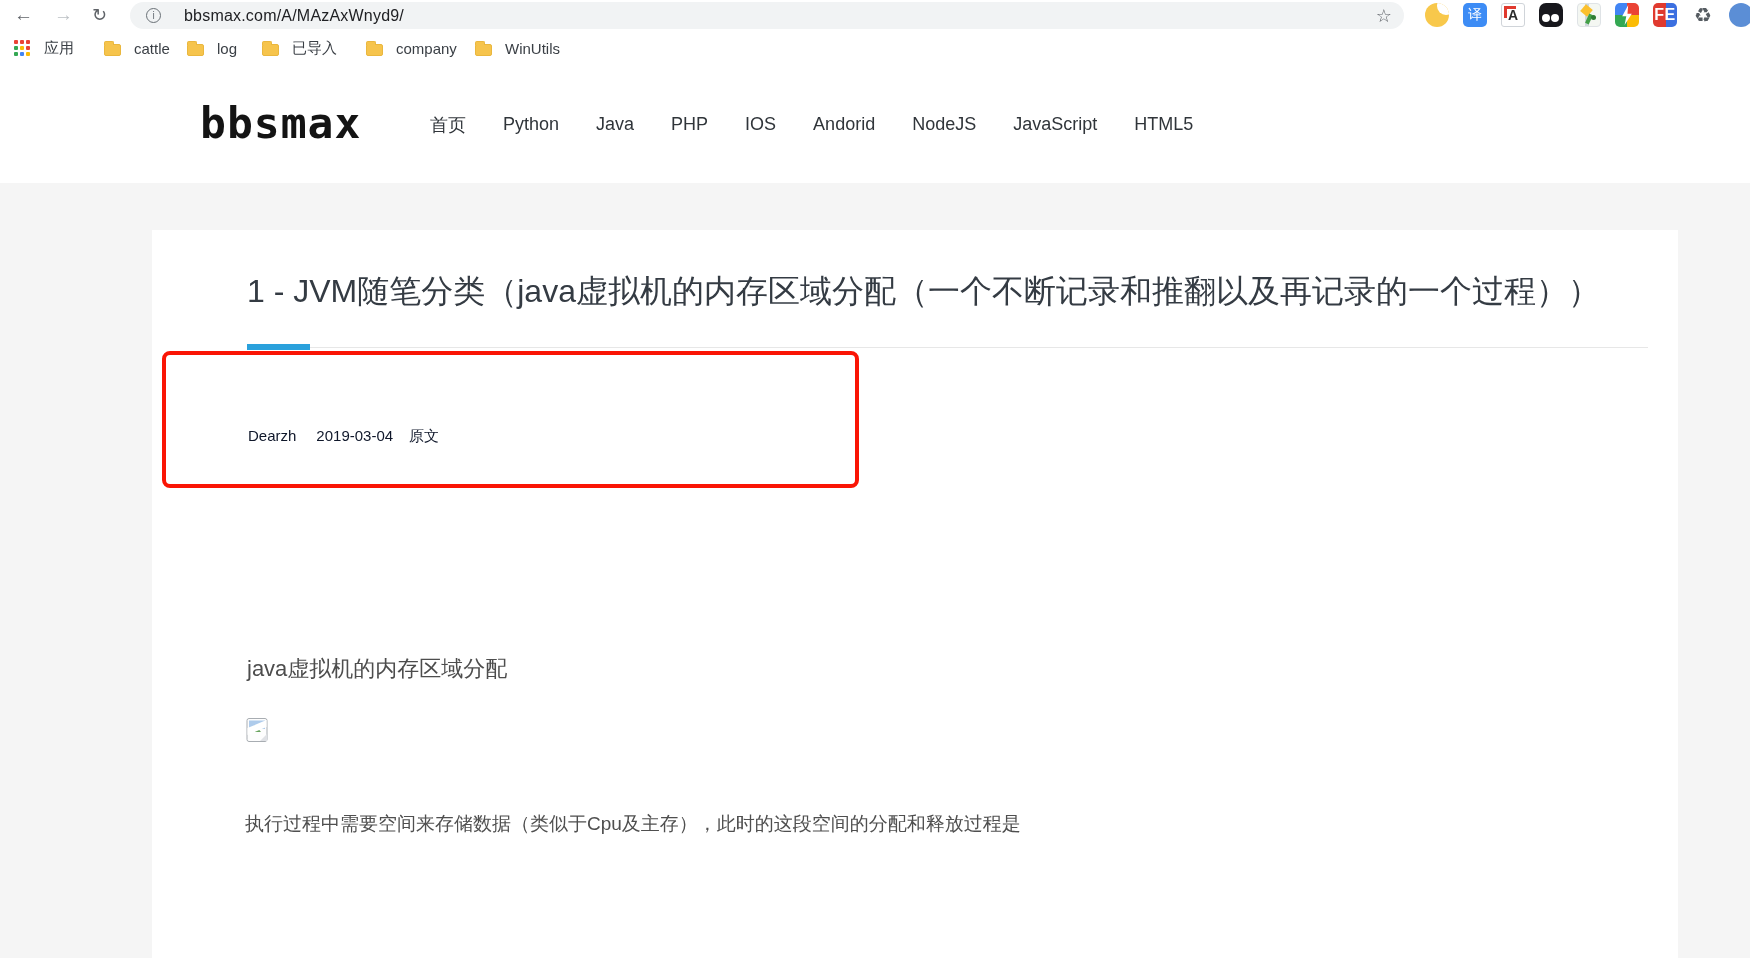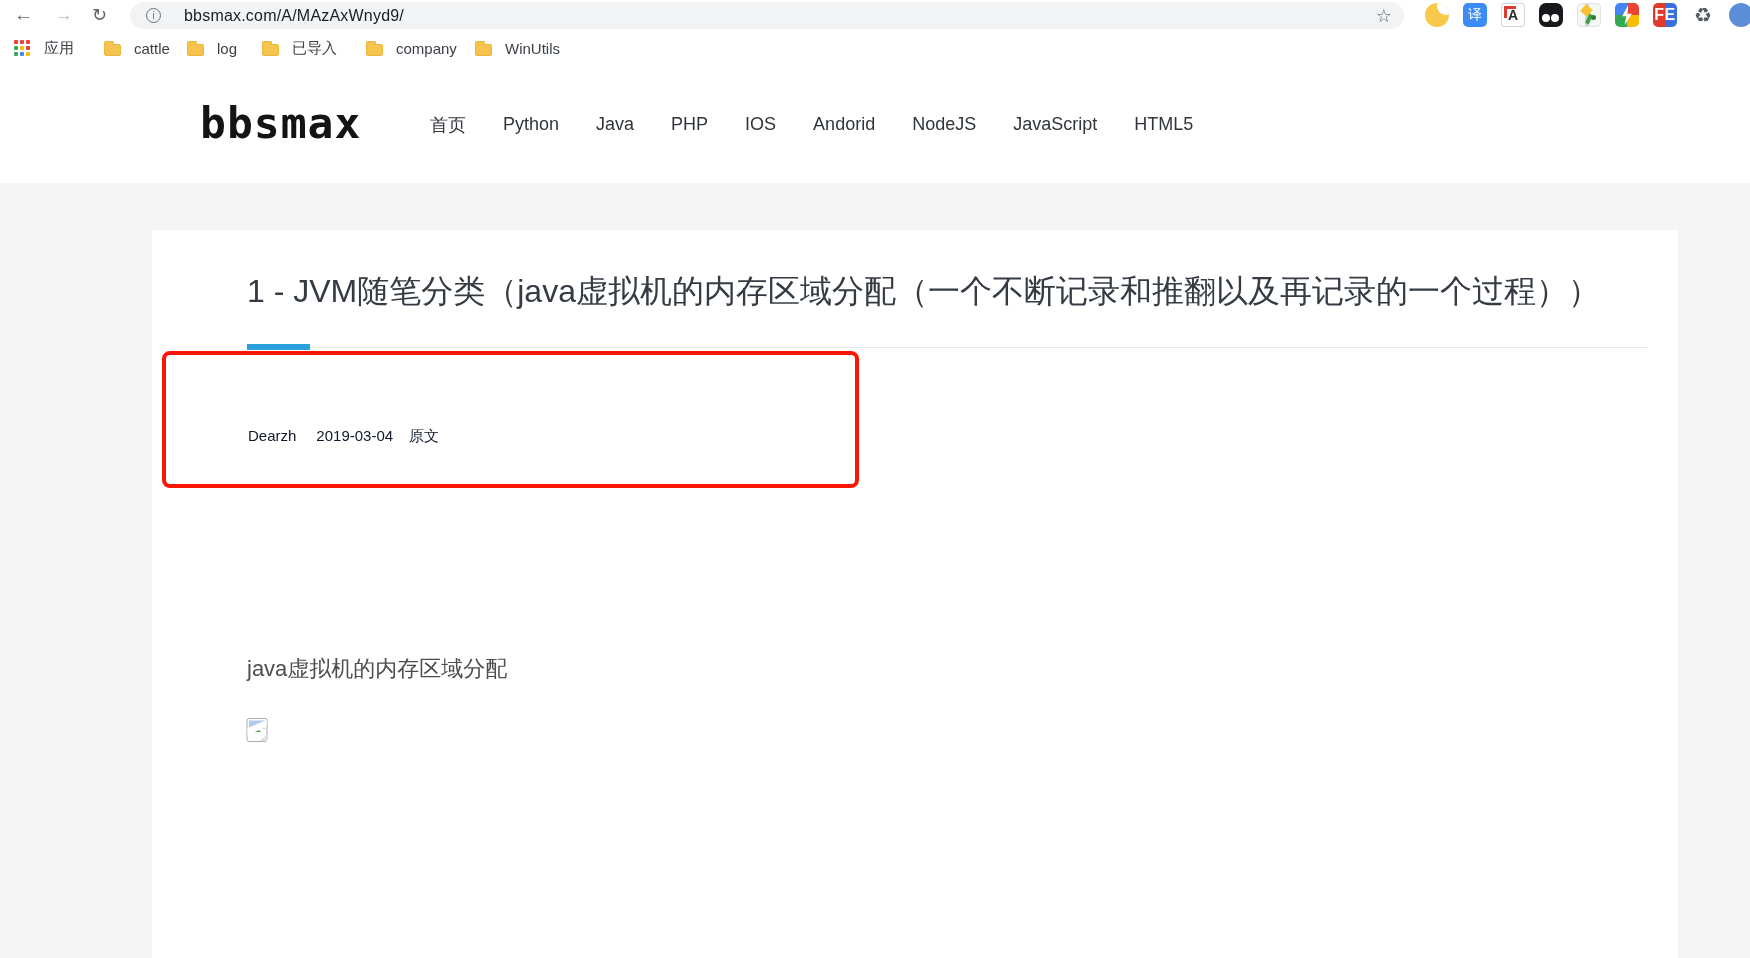--- a/index.html
+++ b/index.html
@@ -207,16 +207,17 @@
     </div>
     <h2 id="section-heading">java虚拟机的内存区域分配</h2>
     <svg id="broken-img" viewBox="0 0 24 24">
       <rect x="2" y="0.5" width="20" height="23" rx="2" fill="#fdfdfd" stroke="#a8adb2"></rect>
       <rect x="4" y="2.5" width="16" height="8.5" fill="#aecbeb"></rect>
       <polygon points="4,14 10,7 16,14" fill="#67a35c"></polygon>
       <polygon points="2.5,10 21.5,2 21.5,9 2.5,17" fill="#ffffff"></polygon>
       <polygon points="15,23 22,16 22,23" fill="#dfe1e5"></polygon>
     </svg>
     <div id="body-paragraph">
+      <div class="body-line">执行过程中需要空间来存储数据（类似于Cpu及主存），此时的这段空间的分配和释放过程是</div>
     </div>
   </div>
 
 </div>
 
 </body></html>

